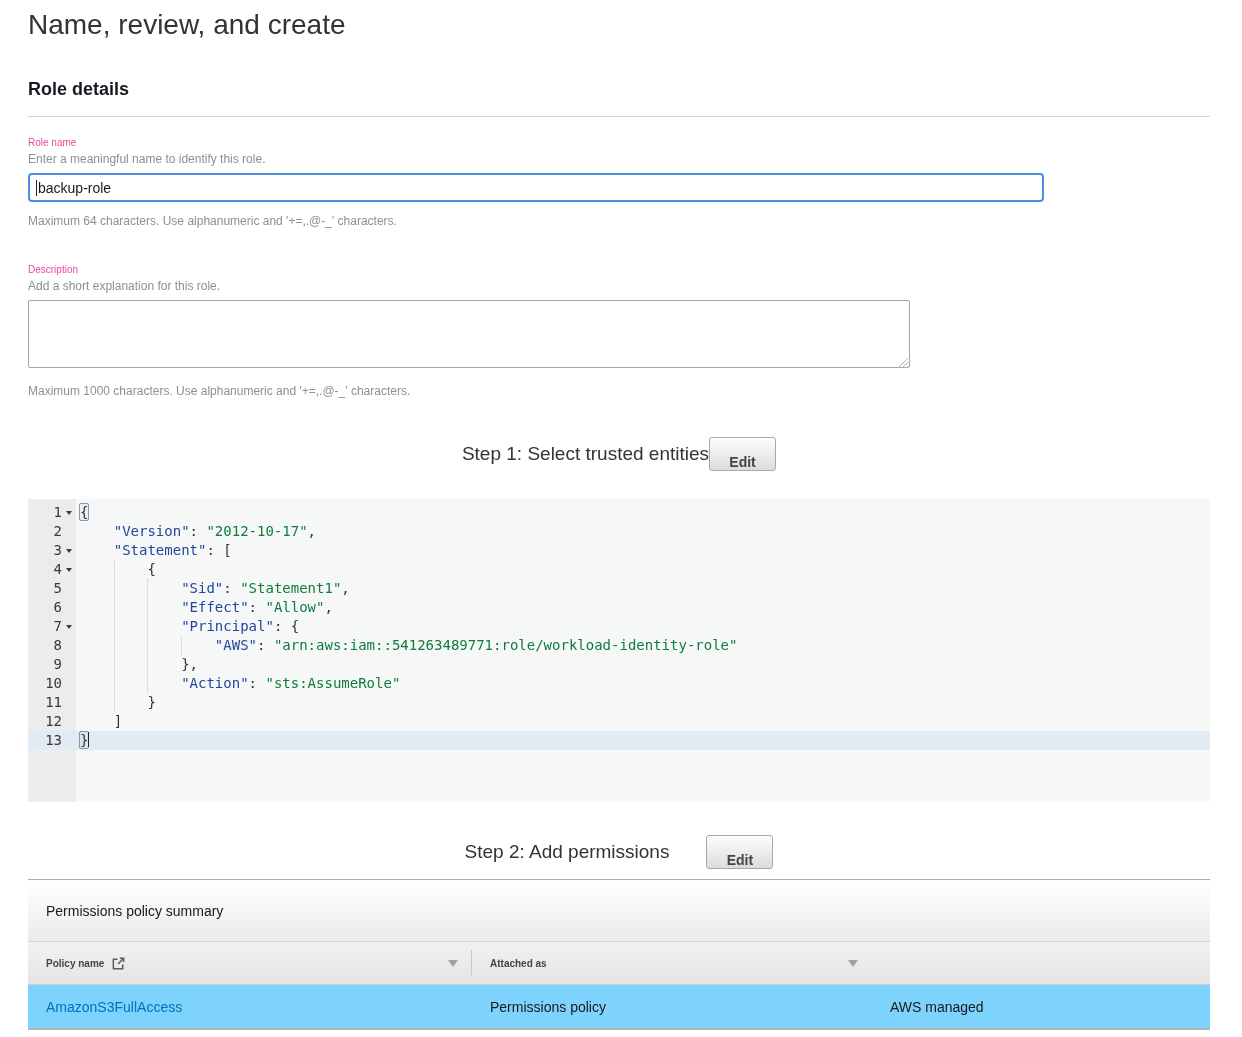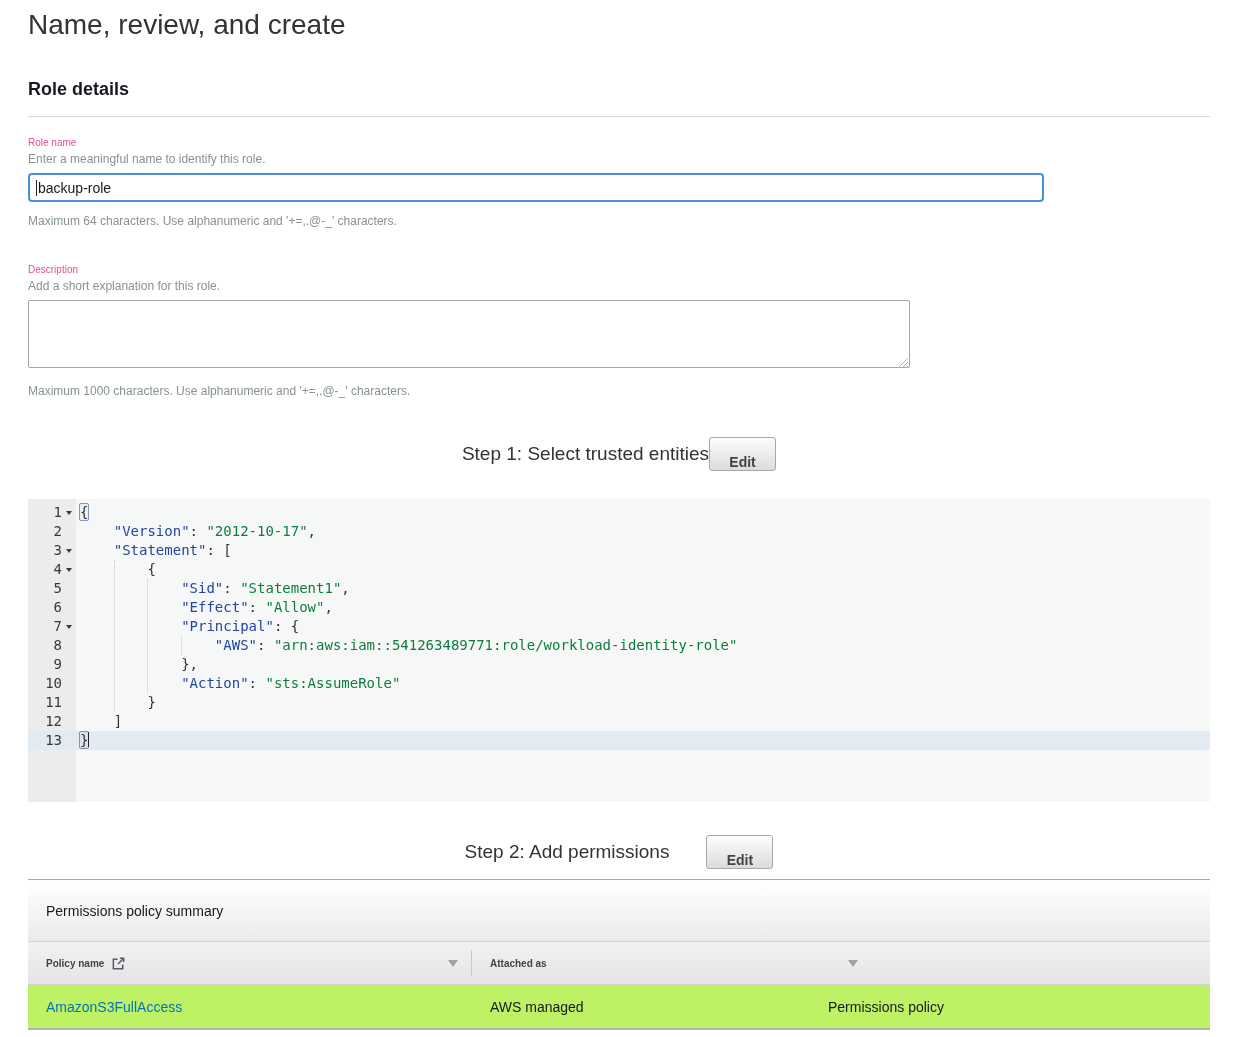--- a/index.html
+++ b/index.html
@@ -100,21 +100,21 @@
   .th .th-label{flex:none;}
   .th .th-spacer{flex:1;}
   .th:not(:last-child)::after{
     content:"";position:absolute;right:0;top:8px;bottom:8px;border-right:1px solid #c9c9c9;
   }
   .col-1{width:444px;}
   .col-2{width:338px;}
   .col-3{width:400px;gap:14px;}
   .sort-icon{width:0;height:0;border-left:5.5px solid transparent;border-right:5.5px solid transparent;border-top:7px solid #9aa2aa;margin-left:10px;}
   .ext-link-icon{margin-left:7px;display:inline-flex;}
-  .trow{display:flex;height:45px;background:#bef264;border-bottom:2px solid #b3b3b3;}
+  .trow{display:flex;height:45px;background:#7dd3fc;border-bottom:2px solid #b3b3b3;}
   .td{display:flex;align-items:center;padding-left:18px;font-size:14px;color:#16191f;}
   a.policy-link{color:var(--link);text-decoration:none;cursor:pointer;}
 </style>
 </head>
 <body>
 
 <div class="page">
 
   <h1 class="page-title">Name, review, and create</h1>
 
@@ -192,18 +192,18 @@
         <span class="th-label">Attached as</span>
         <span class="th-spacer"></span>
         <span class="sort-icon"></span>
       </div>
     </div>
 
     <div class="trow">
       <div class="td col-1">
         <a class="policy-link">AmazonS3FullAccess</a>
       </div>
+      <div class="td col-3">Permissions policy</div>
       <div class="td col-2">AWS managed</div>
-      <div class="td col-3">Permissions policy</div>
     </div>
   </div>
 
 </div>
 
 </body></html>

